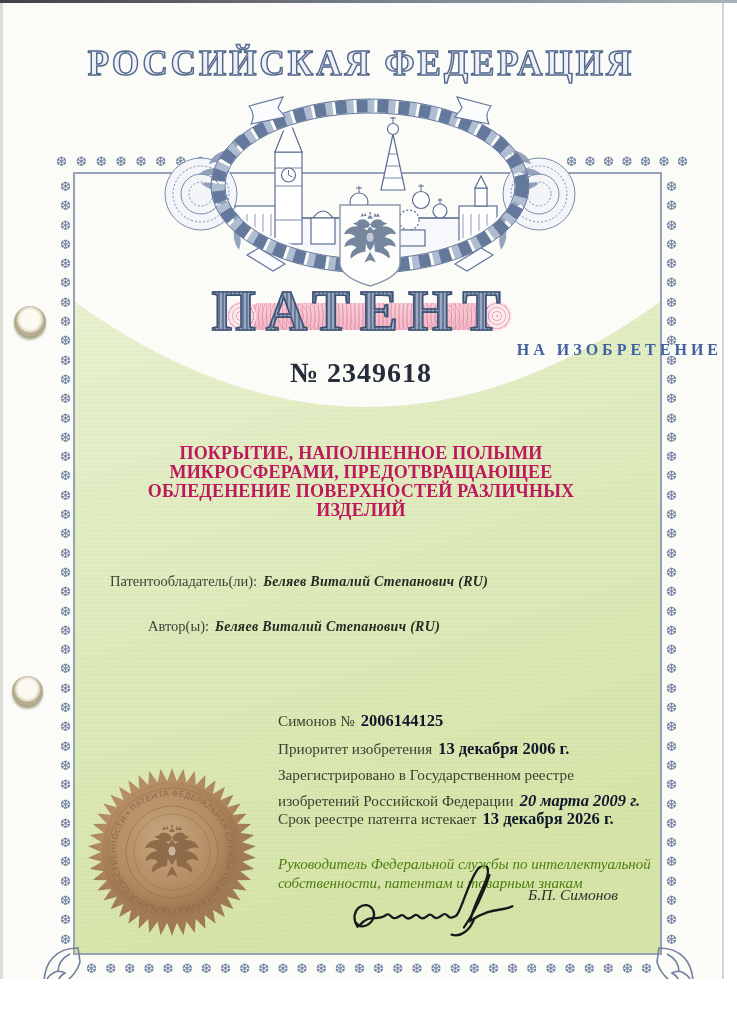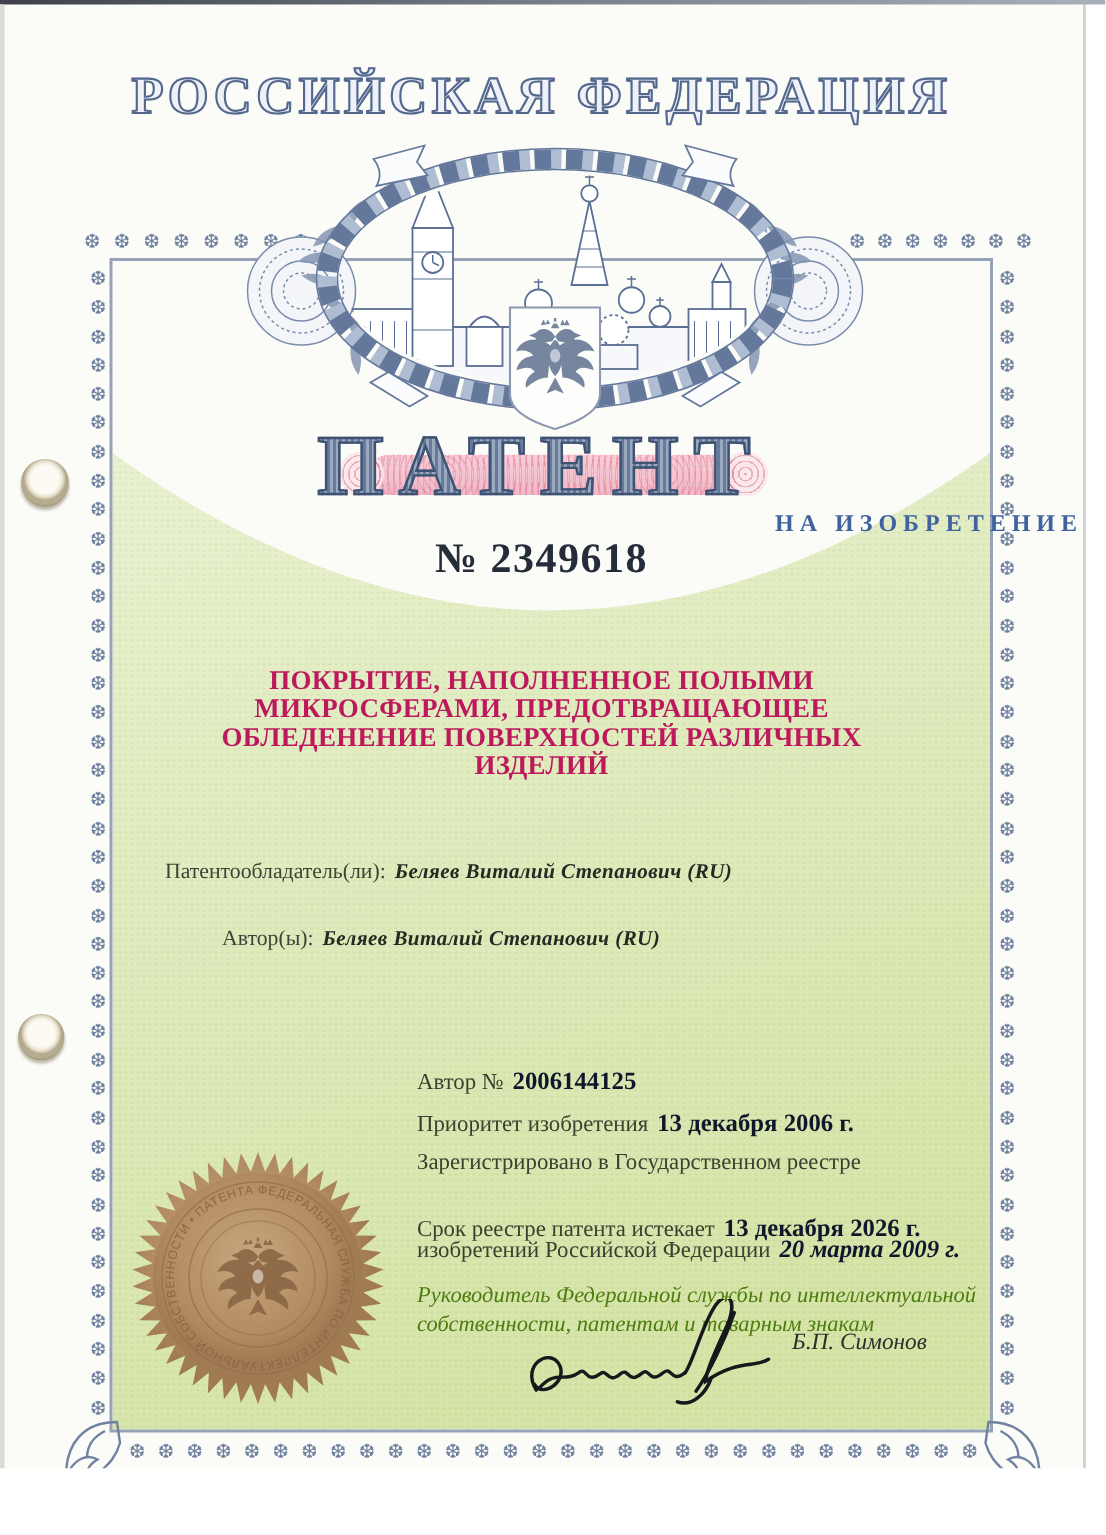--- a/index.html
+++ b/index.html
@@ -354,29 +354,29 @@
   </div>
 
   <div class="abs person-line holder">
     <span>Патентообладатель(ли):</span><b>Беляев Виталий Степанович (RU)</b>
   </div>
   <div class="abs person-line author">
     <span>Автор(ы):</span><b>Беляев Виталий Степанович (RU)</b>
   </div>
 
   <div class="abs info" style="left:278px;top:711px;">
-    <span>Автор №</span><b>2006144125</b>
+    <span>Симонов №</span><b>2006144125</b>
   </div>
   <div class="abs info" style="left:278px;top:739px;">
     <span>Приоритет изобретения</span><b>13 декабря 2006 г.</b>
   </div>
   <div class="abs info" style="left:278px;top:766px;">
     <span>Зарегистрировано в Государственном реестре</span>
   </div>
-  <div class="abs info" style="left:278px;top:823px;">
+  <div class="abs info" style="left:278px;top:791px;">
     <span>изобретений Российской Федерации</span><b class="it">20 марта 2009 г.</b>
   </div>
   <div class="abs info" style="left:278px;top:809px;">
     <span>Срок реестре патента истекает</span><b>13 декабря 2026 г.</b>
   </div>
 
   <div class="abs position" style="top:840px;">Руководитель Федеральной службы по интеллектуальной</div>
   <div class="abs position" style="top:859px;">собственности, патентам и товарным знакам</div>
 
   <svg class="abs sig" width="185" height="80" viewBox="0 0 185 80">

